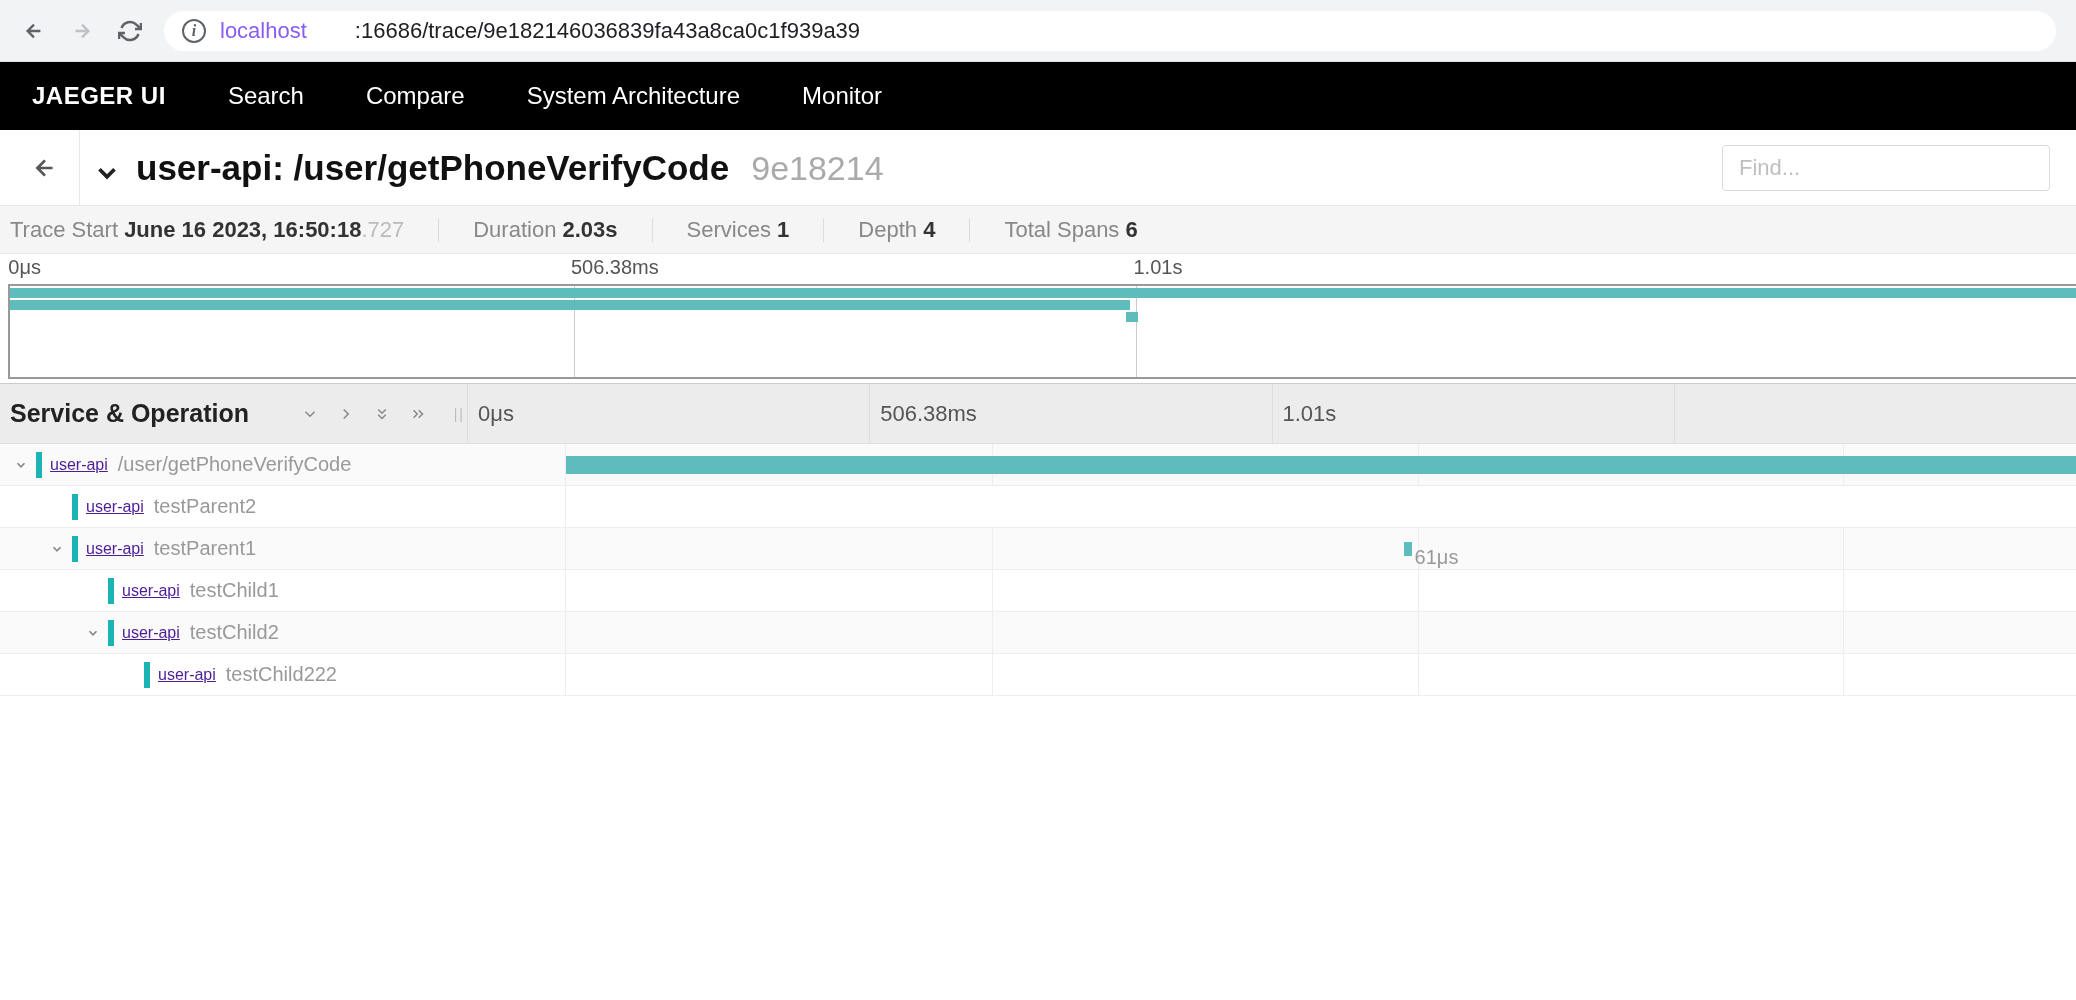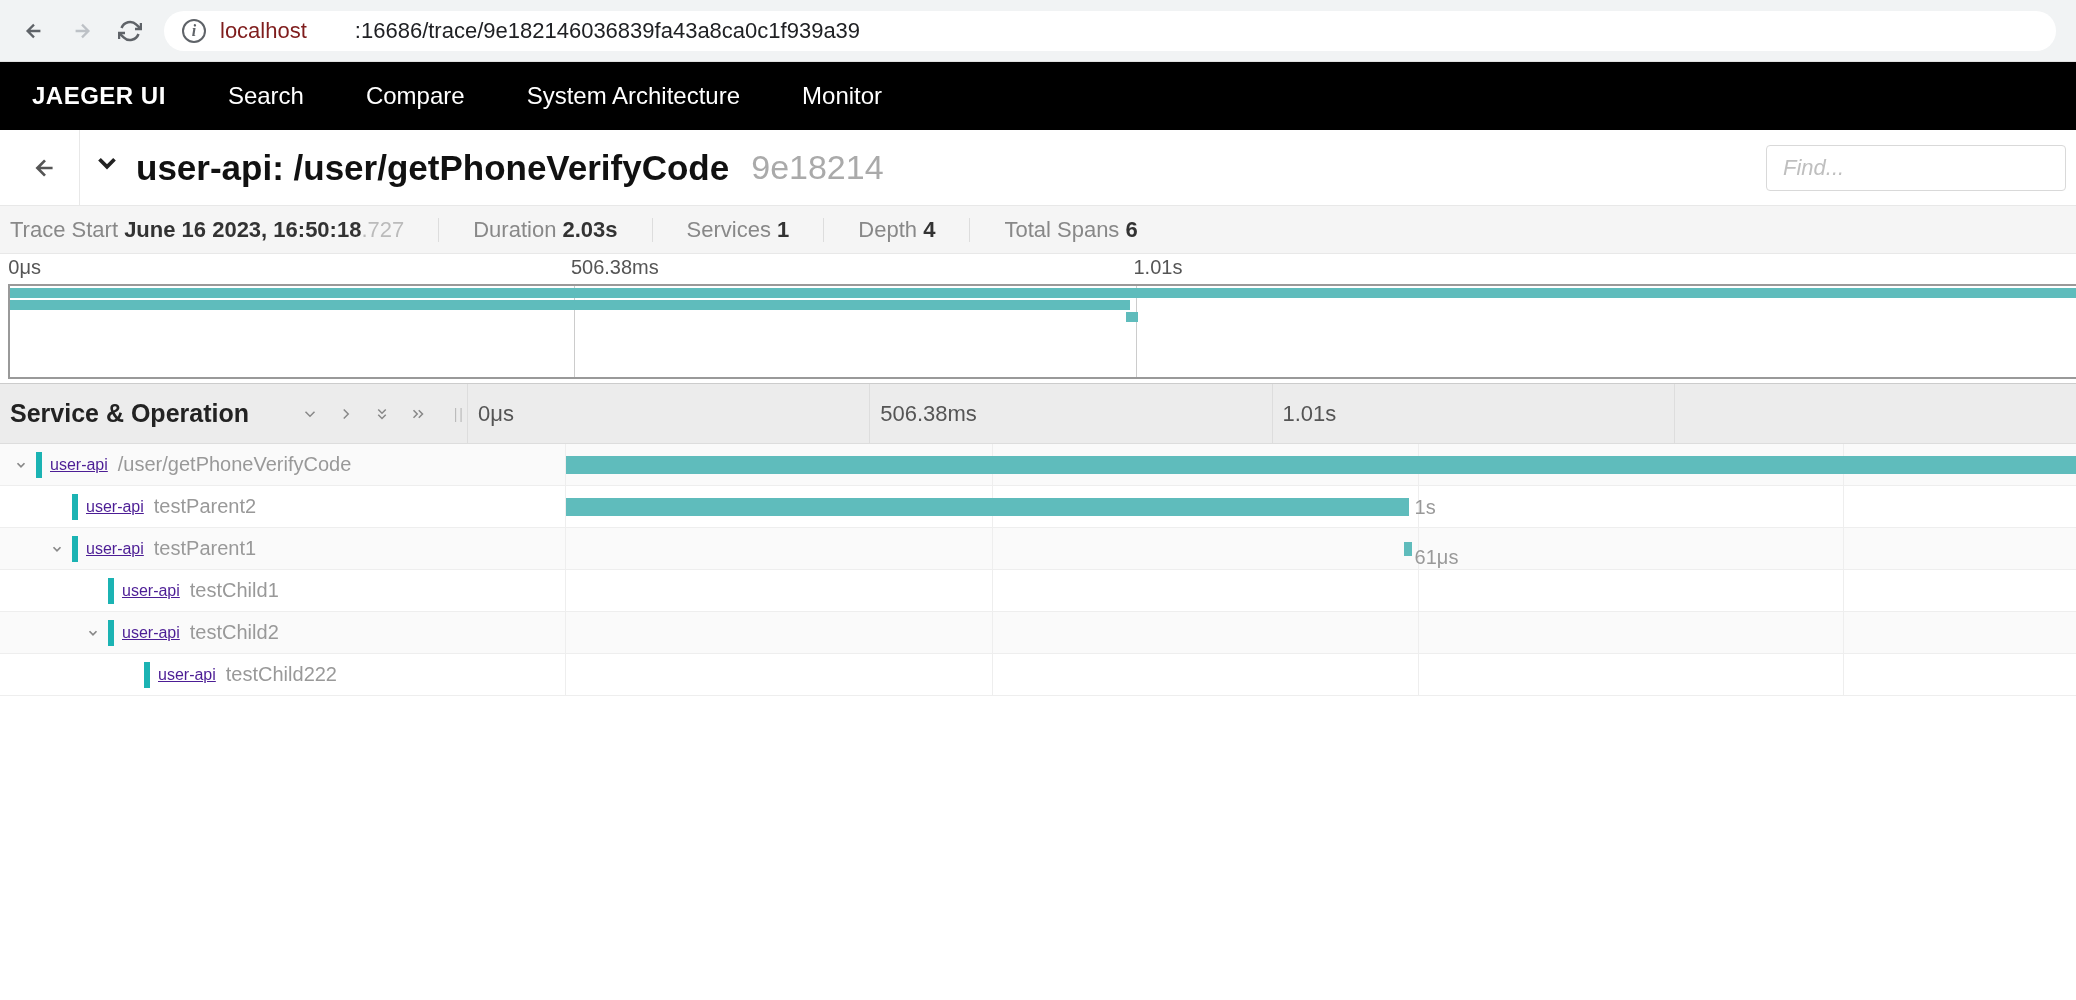--- a/index.html
+++ b/index.html
@@ -4,36 +4,36 @@
 <style>
 * { margin: 0; padding: 0; box-sizing: border-box; font-family: -apple-system, BlinkMacSystemFont, "Segoe UI", Helvetica, Arial, sans-serif; }
 body { width: 2076px; height: 1000px; background: #fff; overflow: hidden; }
 
 
 .browser-chrome { height: 62px; background: #f1f3f4; border-bottom: 1px solid #e0e0e0; display: flex; align-items: center; padding: 0 20px; gap: 20px; }
 .nav-btn { width: 28px; height: 28px; display: flex; align-items: center; justify-content: center; color: #5f6368; cursor: pointer; }
 .nav-btn.disabled { color: #bdc1c6; }
 .url-bar { flex: 1; height: 40px; background: #fff; border-radius: 20px; display: flex; align-items: center; padding: 0 18px; gap: 14px; font-size: 22px; color: #202124; }
 .url-bar .info-icon { width: 24px; height: 24px; border: 2px solid #5f6368; border-radius: 50%; display: flex; align-items: center; justify-content: center; font-size: 16px; color: #5f6368; font-family: Georgia, serif; font-style: italic; font-weight: bold; }
-.url-host { color: #7f1d1d; }
+.url-host { color: #8b5cf6; }
 .url-path { color: #202124; margin-left: 48px; }
 
 
 .top-nav { height: 68px; background: #000; display: flex; align-items: center; padding: 0 32px; gap: 62px; }
 .top-nav .brand { color: #fff; font-weight: 700; font-size: 24px; letter-spacing: 0.5px; }
 .top-nav .item { color: #fff; font-size: 24px; cursor: pointer; }
 
 
 .trace-header { height: 76px; display: flex; align-items: center; padding: 0 10px; border-bottom: 1px solid #e8e8e8; }
 .trace-back { width: 70px; height: 100%; display: flex; align-items: center; justify-content: center; border-right: 1px solid #e8e8e8; cursor: pointer; }
-.trace-title-wrap { flex: 1; display: flex; align-items: flex-start; padding-left: 12px; gap: 14px; }
+.trace-title-wrap { flex: 1; display: flex; align-items: flex-end; padding-left: 12px; gap: 14px; }
 .trace-chevron { cursor: pointer; }
 .trace-title { font-size: 35px; font-weight: 600; color: #111; }
 .trace-id { font-size: 34px; color: #aaa; font-weight: 400; margin-left: 8px; }
-.find-input { width: 300px; height: 46px; border: 1px solid #d9d9d9; border-radius: 4px; padding: 0 16px; font-size: 22px; color: #333; margin-right: 0; font-style: italic; }
+.find-input { width: 328px; height: 46px; border: 1px solid #d9d9d9; border-radius: 4px; padding: 0 16px; font-size: 22px; color: #333; margin-right: 16px; }
 .find-input::placeholder { color: #bfbfbf; }
 
 
 .meta-bar { height: 48px; background: #f5f5f5; border-bottom: 1px solid #e8e8e8; display: flex; align-items: center; padding: 0 10px; gap: 34px; font-size: 22px; color: #888; }
 .meta-bar .label { }
 .meta-bar .value { color: #333; font-weight: 600; }
 .meta-bar .faded { color: #bbb; }
 .meta-sep { width: 1px; height: 24px; background: #ddd; }
 
 
@@ -223,27 +223,20 @@
       </div>
     </div>
     <div class="span-row">
       <div class="span-left">
         <span class="span-indent" style="width: 46px;"></span>
         <span class="span-toggle"></span>
         <span class="span-color"></span>
         <span class="span-service">user-api</span>
         <span class="span-op">testParent2</span>
       </div>
-      <div class="span-right">
-        <div class="span-gridline" style="left: 28.2%;"></div>
-        <div class="span-gridline" style="left: 56.4%;"></div>
-        <div class="span-gridline" style="left: 84.6%;"></div>
-        <div class="span-bar" style="left: 0%; width: 55.8%;"></div>
-        <span class="span-duration" style="left: 56.2%;">1s</span>
-      </div>
     </div>
     <div class="span-row">
       <div class="span-left">
         <span class="span-indent" style="width: 46px;"></span>
         <span class="span-toggle">
           <svg width="14" height="14" viewBox="0 0 24 24" fill="none" stroke="#888" stroke-width="3">
             <path d="M6 9l6 6 6-6"></path>
           </svg>
         </span>
         <span class="span-color"></span>

